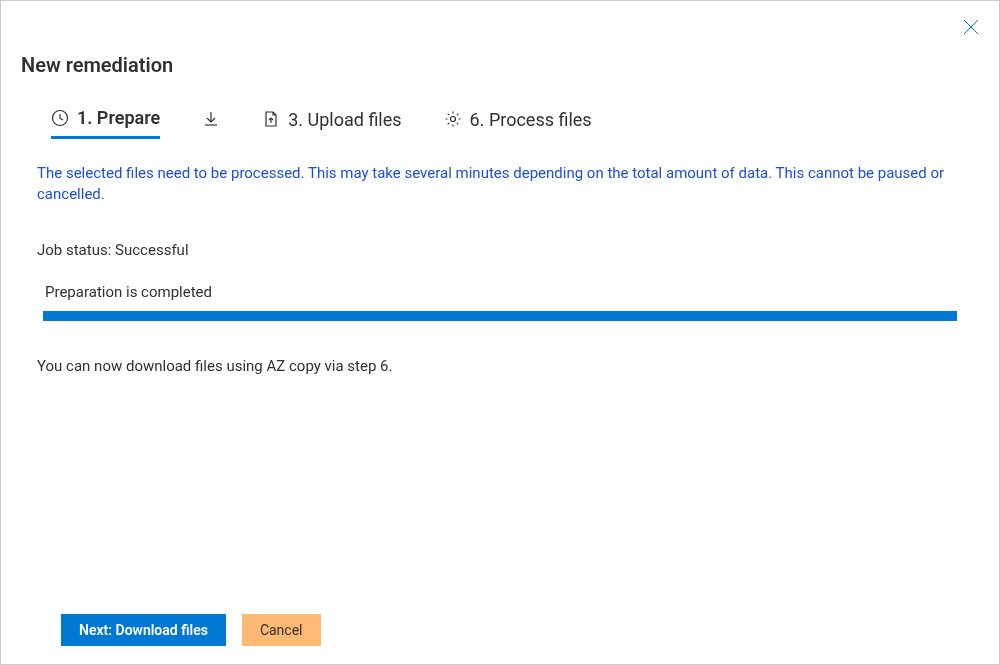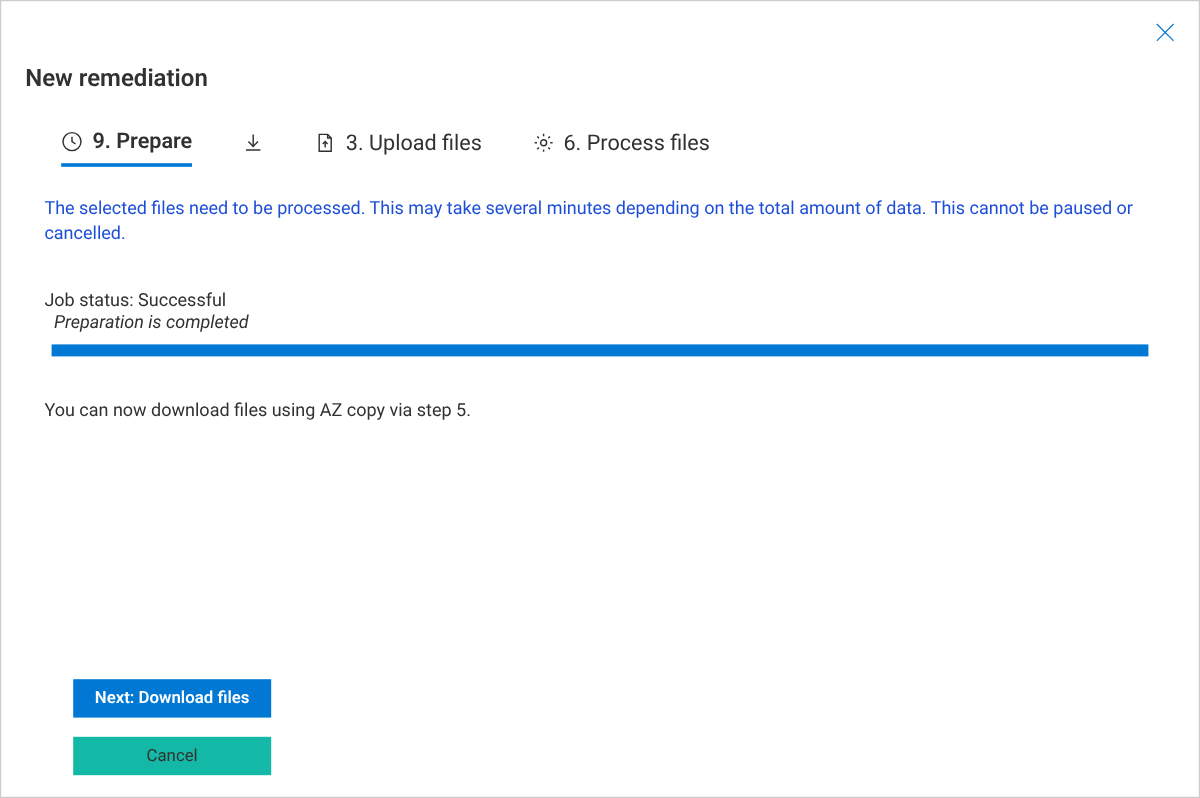--- a/index.html
+++ b/index.html
@@ -70,27 +70,27 @@
     }
     .description {
       font-size: 15px;
       line-height: 1.4;
       color: #1d4ed8;
       margin-bottom: 36px;
     }
     .status-row {
       font-size: 15px;
       color: #323130;
+      margin-bottom: 24px;
     }
     .progress-label {
       font-size: 15px;
       color: #323130;
       padding-left: 8px;
       margin-bottom: 10px;
-      font-style: italic;
     }
     .progress-bar-wrap {
       padding-left: 6px;
       padding-right: 6px;
     }
     .progress-bar {
       width: 100%;
       height: 10px;
       background: #0078d4;
       margin-bottom: 36px;
@@ -98,36 +98,35 @@
     .hint {
       font-size: 15px;
       color: #323130;
     }
     .footer {
       position: absolute;
       bottom: 18px;
       left: 60px;
       display: flex;
       gap: 16px;
-      flex-direction: column;
     }
     .btn {
       padding: 8px 18px;
       font-size: 14px;
       font-family: inherit;
       border: none;
       cursor: pointer;
       font-weight: 600;
     }
     .btn-primary {
       background: #0078d4;
       color: #ffffff;
     }
     .btn-secondary {
-      background: #14b8a6;
+      background: #fdba74;
       color: #323130;
       font-weight: 400;
     }
   </style>
 </head>
 <body>
 
 <div class="header">
   <h1 class="title">New remediation</h1>
   <div class="close-btn">
@@ -141,21 +140,21 @@
 </div>
 
 <div class="tabs">
   <div class="tab active">
     <span class="icon">
       <svg width="18" height="18" viewBox="0 0 18 18" fill="none" stroke="#323130" stroke-width="1.2">
         <circle cx="9" cy="9" r="7.5"></circle>
         <path d="M9 5 V9 L12 11"></path>
       </svg>
     </span>
-    <span>9. Prepare</span>
+    <span>1. Prepare</span>
   </div>
   <div class="tab">
     <span class="icon">
       <svg width="18" height="18" viewBox="0 0 18 18" fill="none" stroke="#323130" stroke-width="1.2">
         <path d="M9 2 V12"></path>
         <path d="M5 8 L9 12 L13 8"></path>
         <path d="M3 15 H15"></path>
       </svg>
     </span>
   </div>
@@ -187,19 +186,19 @@
   <div class="status-row">
     <span>Job status:</span>
     <span>Successful</span>
   </div>
 
   <div class="progress-label">Preparation is completed</div>
   <div class="progress-bar-wrap">
     <div class="progress-bar" aria-valuenow="100"></div>
   </div>
 
-  <p class="hint">You can now download files using AZ copy via step 5.</p>
+  <p class="hint">You can now download files using AZ copy via step 6.</p>
 </div>
 
 <div class="footer">
   <button class="btn btn-primary">Next: Download files</button>
   <button class="btn btn-secondary">Cancel</button>
 </div>
 
 </body></html>

